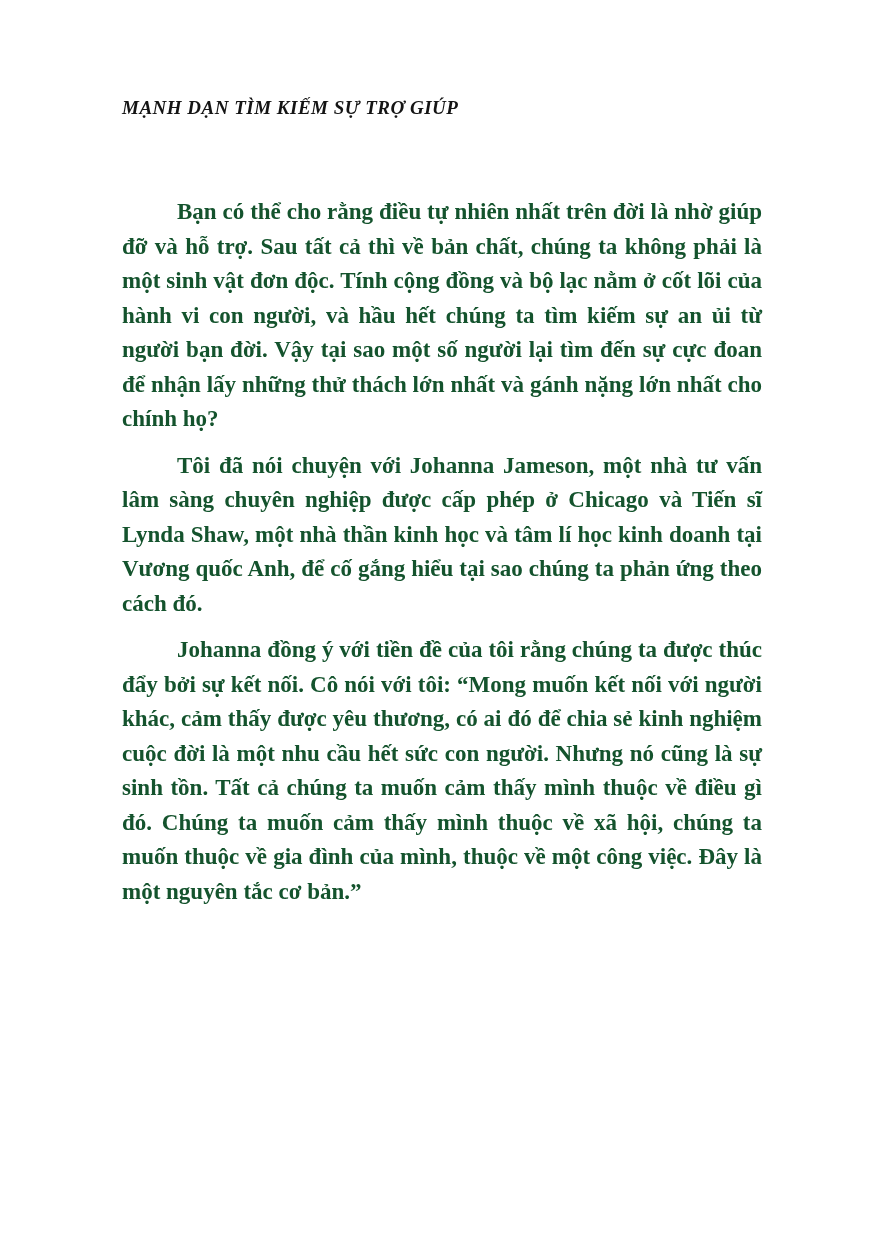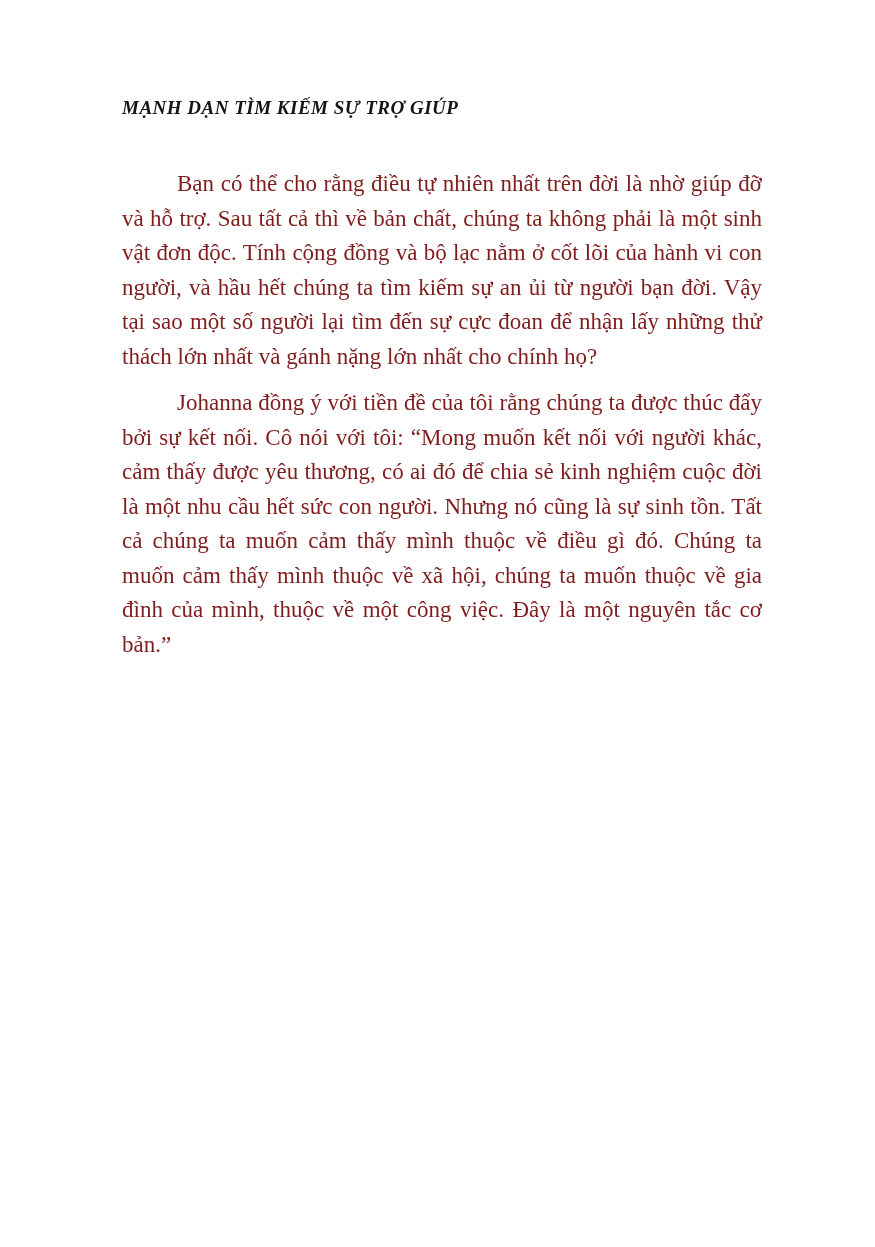--- a/index.html
+++ b/index.html
@@ -43,26 +43,27 @@
     width: 640px;
     text-align: center;
     font-family: "Liberation Sans", sans-serif;
     font-weight: 800;
     font-size: 36px;
     line-height: 55px;
     letter-spacing: -0.5px;
     color: #0a0a0a;
   }
   .body-text {
-    margin-top: 48px;
+    margin-top: 76px;
     font-family: "Liberation Serif", serif;
     font-size: 23px;
     line-height: 34.5px;
     text-align: justify;
-    color: #7f1d1d;
+    color: #14532d;
+    font-weight: bold;
   }
   .body-text p {
     margin: 0;
     text-indent: 55px;
   }
   .body-text p + p {
     margin-top: 12px;
   }
   .page-number {
     position: absolute;
@@ -79,18 +80,19 @@
 <body>
 
 <div class="page">
   <div class="content">
     <div class="running-header">MẠNH DẠN TÌM KIẾM SỰ TRỢ GIÚP</div>
 
 
 
     <div class="body-text">
       <p>Bạn có thể cho rằng điều tự nhiên nhất trên đời là nhờ giúp đỡ và hỗ trợ. Sau tất cả thì về bản chất, chúng ta không phải là một sinh vật đơn độc. Tính cộng đồng và bộ lạc nằm ở cốt lõi của hành vi con người, và hầu hết chúng ta tìm kiếm sự an ủi từ người bạn đời. Vậy tại sao một số người lại tìm đến sự cực đoan để nhận lấy những thử thách lớn nhất và gánh nặng lớn nhất cho chính họ?</p>
+      <p>Tôi đã nói chuyện với Johanna Jameson, một nhà tư vấn lâm sàng chuyên nghiệp được cấp phép ở Chicago và Tiến sĩ Lynda Shaw, một nhà thần kinh học và tâm lí học kinh doanh tại Vương quốc Anh, để cố gắng hiểu tại sao chúng ta phản ứng theo cách đó.</p>
       <p>Johanna đồng ý với tiền đề của tôi rằng chúng ta được thúc đẩy bởi sự kết nối. Cô nói với tôi: “Mong muốn kết nối với người khác, cảm thấy được yêu thương, có ai đó để chia sẻ kinh nghiệm cuộc đời là một nhu cầu hết sức con người. Nhưng nó cũng là sự sinh tồn. Tất cả chúng ta muốn cảm thấy mình thuộc về điều gì đó. Chúng ta muốn cảm thấy mình thuộc về xã hội, chúng ta muốn thuộc về gia đình của mình, thuộc về một công việc. Đây là một nguyên tắc cơ bản.”</p>
     </div>
   </div>
 
   <div class="page-number">500</div>
 </div>
 
 </body></html>

